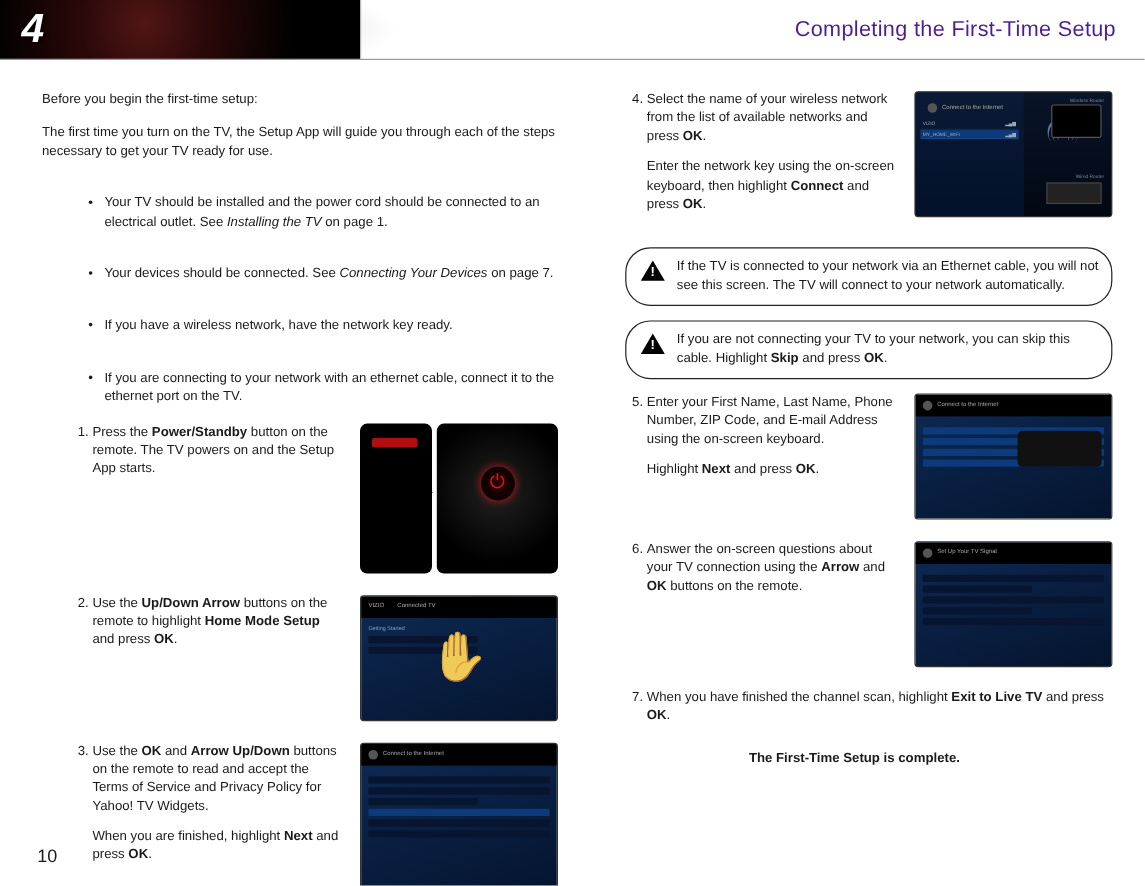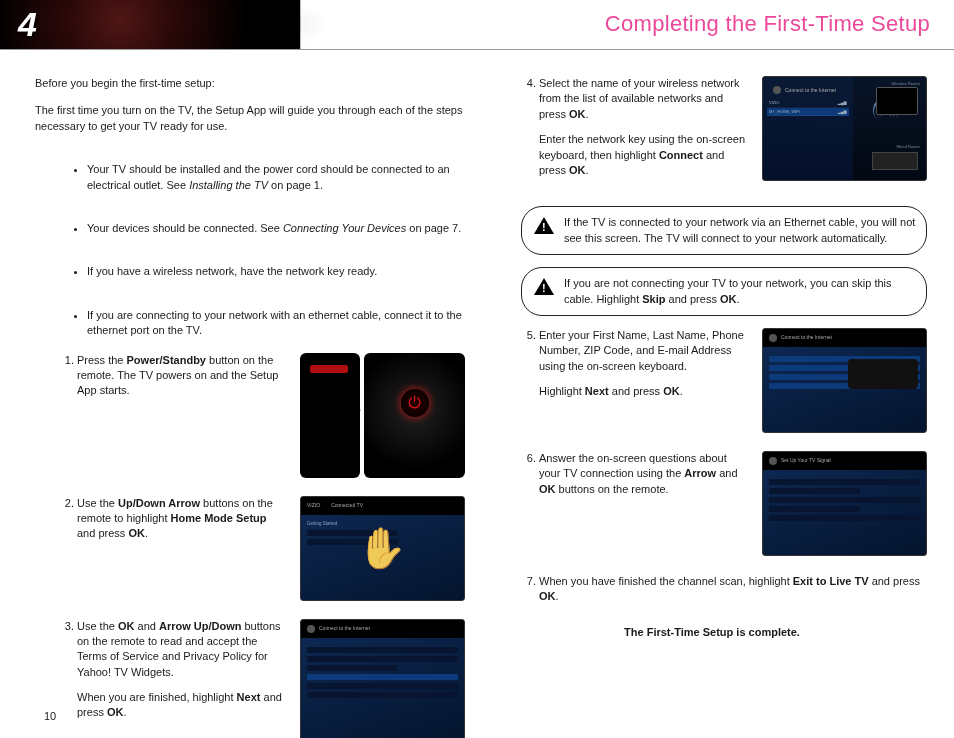--- a/index.html
+++ b/index.html
@@ -44,23 +44,23 @@
     border-left: 1px solid #bbb;
     position: relative;
   }
   .header-right::before{
     content:"";
     position:absolute;
     left:-30px;top:0;bottom:0;width:60px;
     background: radial-gradient(ellipse at left center, rgba(0,0,0,0.08), transparent 70%);
   }
   .chapter-title {
-    font-size: 22px;
+    font-size: 18px;
     font-weight: 300;
-    color: #ec4899;
+    color: #4c1d95;
     letter-spacing: 0.3px;
   }
   .page {
     display: flex;
     padding: 26px 24px 12px 35px;
     gap: 32px;
   }
   .col { width: 430px; }
   p { margin-bottom: 12px; }
   ul.bullets { list-style: disc; margin: 0 0 14px 52px; }
@@ -120,21 +120,21 @@
     position:absolute;
     left:-2px;top:3px;
     color:#fff;
     font-weight:700;
     font-size:11px;
   }
   .warn-text{flex:1;font-size:11px;}
   em{font-style:italic;}
   b,strong{font-weight:700;}
   .complete{ text-align:center; font-weight:700; margin:20px 0 0 0;}
-  .pagenum{ position:absolute; bottom:14px; left:44px; font-size:11px;}
+  .pagenum{ position:absolute; bottom:14px; left:31px; font-size:15px;}
 
   .network-img{ display:flex; }
   .net-left{width:55%;background:linear-gradient(#0a1a35,#04102a);padding:4px;font-size:4px;color:#9ab;}
   .net-right{width:45%;background:linear-gradient(#081428,#020812);position:relative;}
   .wifi-arc{position:absolute;top:12px;left:16px;width:34px;height:34px;}
   .wifi-arc span{position:absolute;border:2px solid #5a7aa5;border-bottom:none;border-left:none;border-radius:50%;transform:rotate(-45deg);}
   .wifi-arc .a1{width:10px;height:10px;top:20px;left:12px;}
   .wifi-arc .a2{width:18px;height:18px;top:14px;left:8px;}
   .wifi-arc .a3{width:26px;height:26px;top:8px;left:4px;}
   .tv-mini{position:absolute;top:10px;right:8px;width:42px;height:28px;background:#000;border:1px solid #555;border-radius:2px;}

